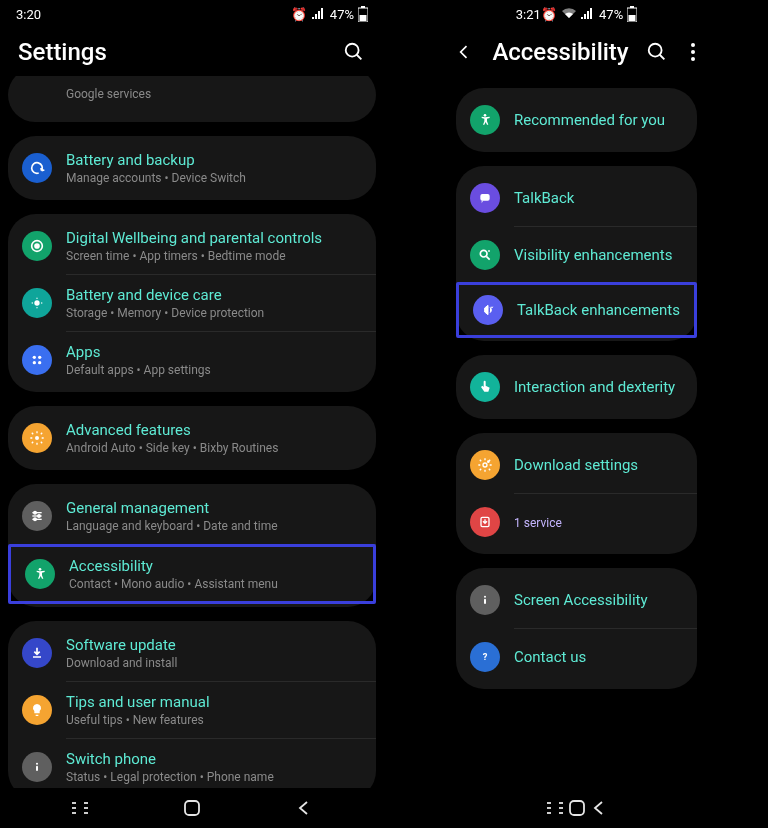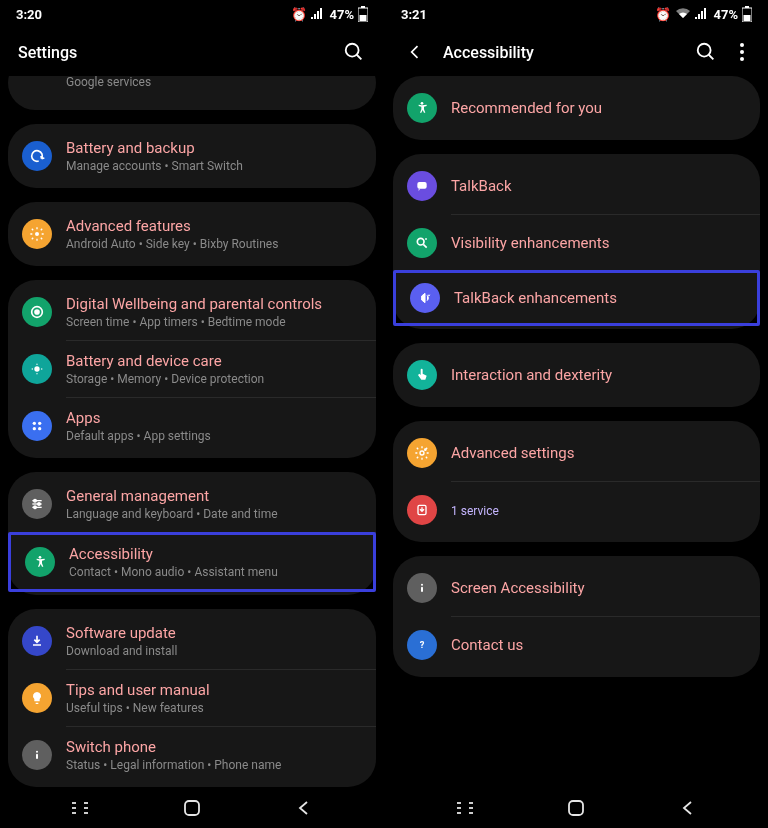--- a/index.html
+++ b/index.html
@@ -20,50 +20,50 @@
     flex-direction: column;
   }
   .status-bar {
     height: 28px;
     display: flex;
     justify-content: space-between;
     align-items: center;
     padding: 0 16px;
     color: #fff;
     font-size: 13px;
-    font-weight: 700;
+    font-weight: 400;
   }
   .status-right { display: flex; align-items: center; gap: 4px; }
   .battery-icon { display:inline-flex; align-items:center; }
   .header {
     height: 48px;
     display: flex;
     align-items: center;
     padding: 0 18px;
     gap: 16px;
   }
   .header-title {
     flex: 1;
     color: #fff;
-    font-size: 16px;
+    font-size: 24px;
     font-weight: 500;
   }
   .icon-btn {
     width: 24px;
     height: 24px;
     display: flex;
     align-items: center;
     justify-content: center;
     color: #fff;
     cursor: pointer;
   }
   .scroll {
     flex: 1;
     overflow: hidden;
-    padding: 0 8px;
+    padding: 12px 8px;
   }
   .card {
     background: #171717;
     border-radius: 28px;
     margin-bottom: 14px;
     padding: 4px 0;
   }
   .row {
     display: flex;
     align-items: center;
@@ -77,42 +77,42 @@
     height: 30px;
     border-radius: 50%;
     display: flex;
     align-items: center;
     justify-content: center;
     margin-right: 14px;
     flex-shrink: 0;
   }
   .row-icon svg { width: 16px; height: 16px; }
   .row-text { flex: 1; min-width: 0; }
-  .row-title { color: #fca5a5; font-size: 15px; line-height: 1.2; }
+  .row-title { color: #5eead4; font-size: 15px; line-height: 1.2; }
   .row-sub { color: #8a8a8a; font-size: 12px; margin-top: 2px; }
   .row-sub.blue { color: #c4b5fd; }
   .divider {
     height: 1px;
     background: #2a2a2a;
     margin-left: 58px;
   }
   .highlight {
     border: 3px solid #3a3fdc;
     border-radius: 2px;
     margin: -1px 0;
   }
   .nav-bar {
     height: 40px;
     display: flex;
     justify-content: space-around;
     align-items: center;
     padding: 0 24px;
   }
   .nav-btn { color: #e5e5e5; width: 22px; height: 22px; display:flex; align-items:center; justify-content:center; }
-  .panel + .panel { border-left: 1px solid #000; }
+  .panel + .panel { border-left: 1px solid #000; align-items: center; }
 </style>
 </head>
 <body>
 
 <div class="panel">
   <div class="status-bar">
     <span>3:20</span>
     <div class="status-right">
       <span>⏰</span>
       <span>
@@ -154,36 +154,21 @@
 
     <div class="card">
       <div class="row">
         <div class="row-icon" style="background:#1a5fd0">
           <svg viewBox="0 0 24 24" fill="none" stroke="#fff" stroke-width="2.5">
               <path d="M20 12a8 8 0 10-2 5.3M20 12l-3-3M20 12l3-3" transform="rotate(30 12 12)"></path>
             </svg>
         </div>
         <div class="row-text">
           <div class="row-title">Battery and backup</div>
-          <div class="row-sub">Manage accounts  •  Smart Switch</div>
-        </div>
-      </div>
-    </div>
-
-    <div class="card">
-      <div class="row">
-        <div class="row-icon" style="background:#f5a431">
-          <svg viewBox="0 0 24 24" fill="#fff">
-              <circle cx="12" cy="12" r="3"></circle>
-              <path d="M12 2v3M12 19v3M4.2 4.2l2.1 2.1M17.7 17.7l2.1 2.1M2 12h3M19 12h3M4.2 19.8l2.1-2.1M17.7 6.3l2.1-2.1" stroke="#fff" stroke-width="2"></path>
-            </svg>
-        </div>
-        <div class="row-text">
-          <div class="row-title">Advanced features</div>
-          <div class="row-sub">Android Auto  •  Side key  •  Bixby Routines</div>
+          <div class="row-sub">Manage accounts  •  Device Switch</div>
         </div>
       </div>
     </div>
 
     <div class="card">
       <div class="row">
         <div class="row-icon" style="background:#12a36b">
           <svg viewBox="0 0 24 24" fill="none" stroke="#fff" stroke-width="2.5">
               <circle cx="12" cy="12" r="8"></circle>
               <circle cx="12" cy="12" r="3" fill="#fff"></circle>
@@ -213,20 +198,35 @@
           <svg viewBox="0 0 24 24" fill="#fff">
               <circle cx="8" cy="8" r="2.5"></circle>
               <circle cx="16" cy="8" r="2.5"></circle>
               <circle cx="8" cy="16" r="2.5"></circle>
               <circle cx="16" cy="16" r="2.5"></circle>
             </svg>
         </div>
         <div class="row-text">
           <div class="row-title">Apps</div>
           <div class="row-sub">Default apps  •  App settings</div>
+        </div>
+      </div>
+    </div>
+
+    <div class="card">
+      <div class="row">
+        <div class="row-icon" style="background:#f5a431">
+          <svg viewBox="0 0 24 24" fill="#fff">
+              <circle cx="12" cy="12" r="3"></circle>
+              <path d="M12 2v3M12 19v3M4.2 4.2l2.1 2.1M17.7 17.7l2.1 2.1M2 12h3M19 12h3M4.2 19.8l2.1-2.1M17.7 6.3l2.1-2.1" stroke="#fff" stroke-width="2"></path>
+            </svg>
+        </div>
+        <div class="row-text">
+          <div class="row-title">Advanced features</div>
+          <div class="row-sub">Android Auto  •  Side key  •  Bixby Routines</div>
         </div>
       </div>
     </div>
 
     <div class="card">
       <div class="row">
         <div class="row-icon" style="background:#5f5f5f">
           <svg viewBox="0 0 24 24" fill="none" stroke="#fff" stroke-width="2">
               <line x1="5" y1="7" x2="19" y2="7"></line>
               <line x1="5" y1="12" x2="19" y2="12"></line>
@@ -283,21 +283,21 @@
       <div class="divider"></div>
       <div class="row">
         <div class="row-icon" style="background:#5f5f5f">
           <svg viewBox="0 0 24 24" fill="#fff">
               <circle cx="12" cy="7" r="1.5"></circle>
               <rect x="10.5" y="10" width="3" height="8" rx="1.5"></rect>
             </svg>
         </div>
         <div class="row-text">
           <div class="row-title">Switch phone</div>
-          <div class="row-sub">Status  •  Legal information  •  Phone name</div>
+          <div class="row-sub">Status  •  Legal protection  •  Phone name</div>
         </div>
       </div>
     </div>
   </div>
 
   <div class="nav-bar">
     <span class="nav-btn">
         <svg width="20" height="14" viewBox="0 0 20 14" stroke="#e5e5e5" stroke-width="1.8">
           <line x1="2" y1="2" x2="6" y2="2"></line>
           <line x1="2" y1="7" x2="6" y2="7"></line>
@@ -439,21 +439,21 @@
     <div class="card">
       <div class="row">
         <div class="row-icon" style="background:#f5a431">
           <svg viewBox="0 0 24 24" fill="#fff">
               <circle cx="12" cy="12" r="3" fill="none" stroke="#fff" stroke-width="2"></circle>
               <path d="M12 2v3M12 19v3M4.2 4.2l2.1 2.1M17.7 17.7l2.1 2.1M2 12h3M19 12h3M4.2 19.8l2.1-2.1M17.7 6.3l2.1-2.1" stroke="#fff" stroke-width="2"></path>
               <circle cx="17" cy="7" r="2" fill="#fff"></circle>
             </svg>
         </div>
         <div class="row-text">
-          <div class="row-title">Advanced settings</div>
+          <div class="row-title">Download settings</div>
         </div>
       </div>
       <div class="divider"></div>
       <div class="row">
         <div class="row-icon" style="background:#e04545">
           <svg viewBox="0 0 24 24" fill="#fff">
               <rect x="6" y="5" width="12" height="14" rx="2" fill="none" stroke="#fff" stroke-width="2"></rect>
               <path d="M12 8v5M9 11l3 3 3-3" stroke="#fff" stroke-width="2" fill="none"></path>
             </svg>
         </div>

